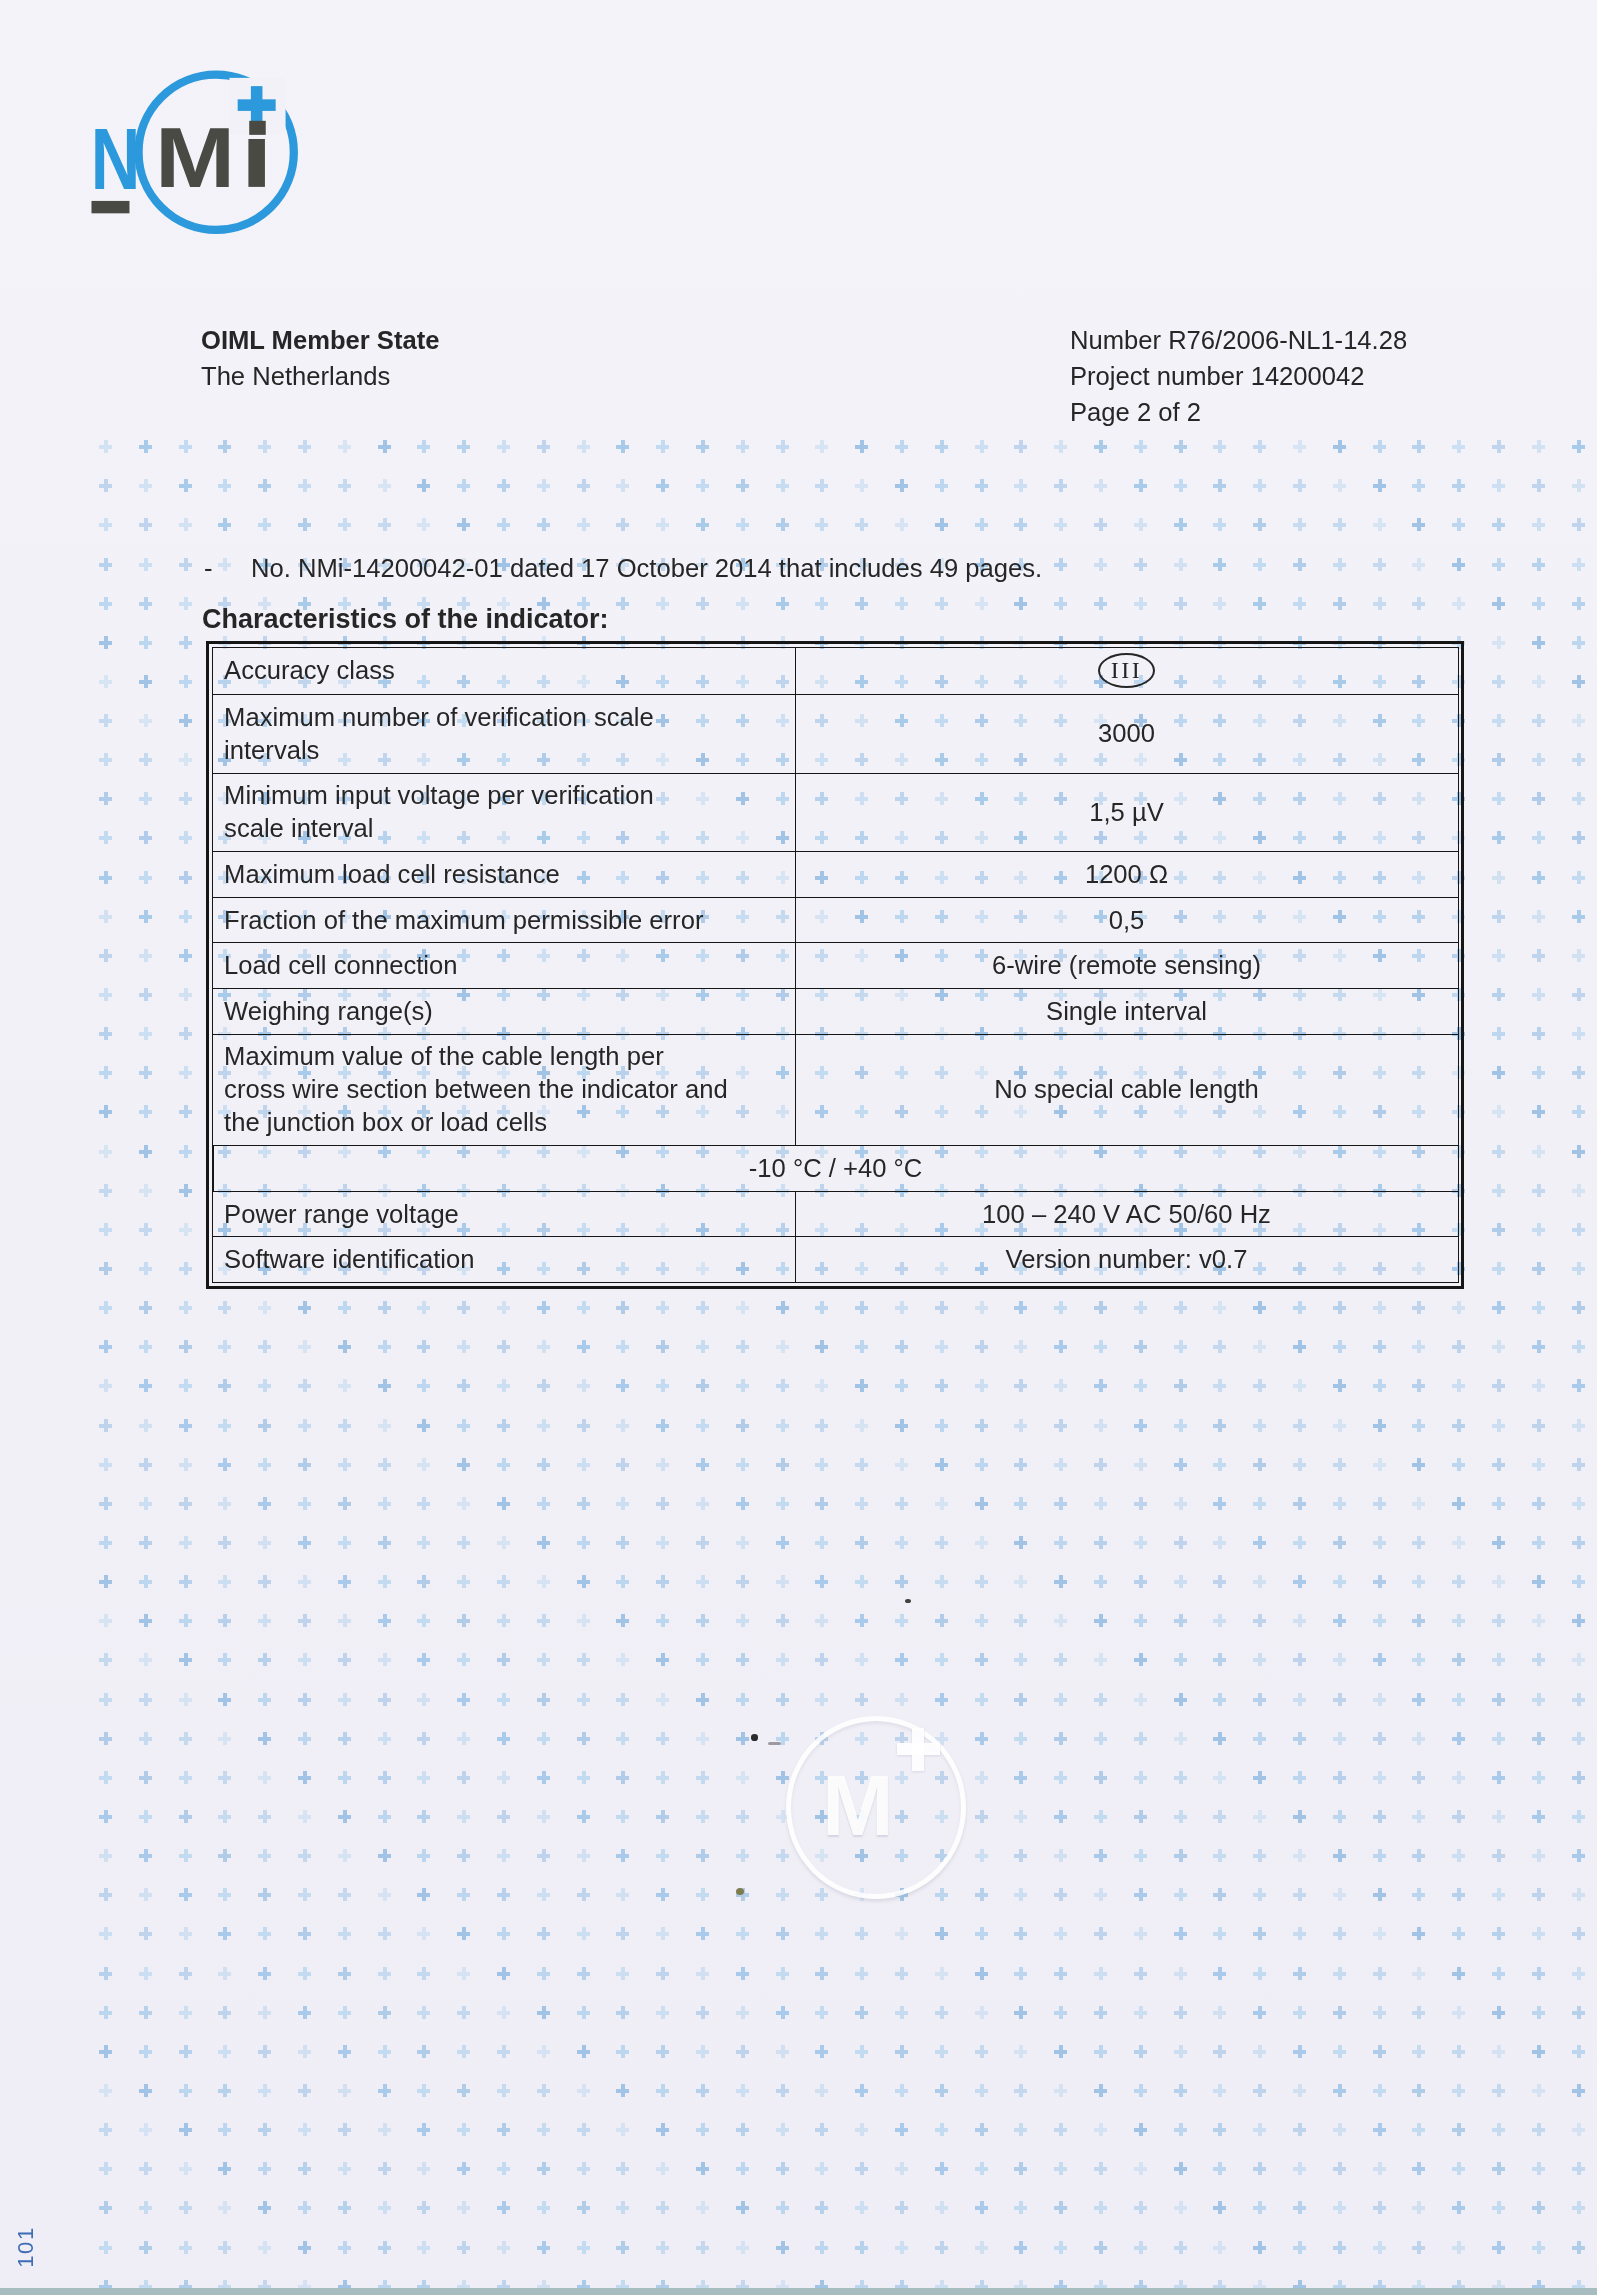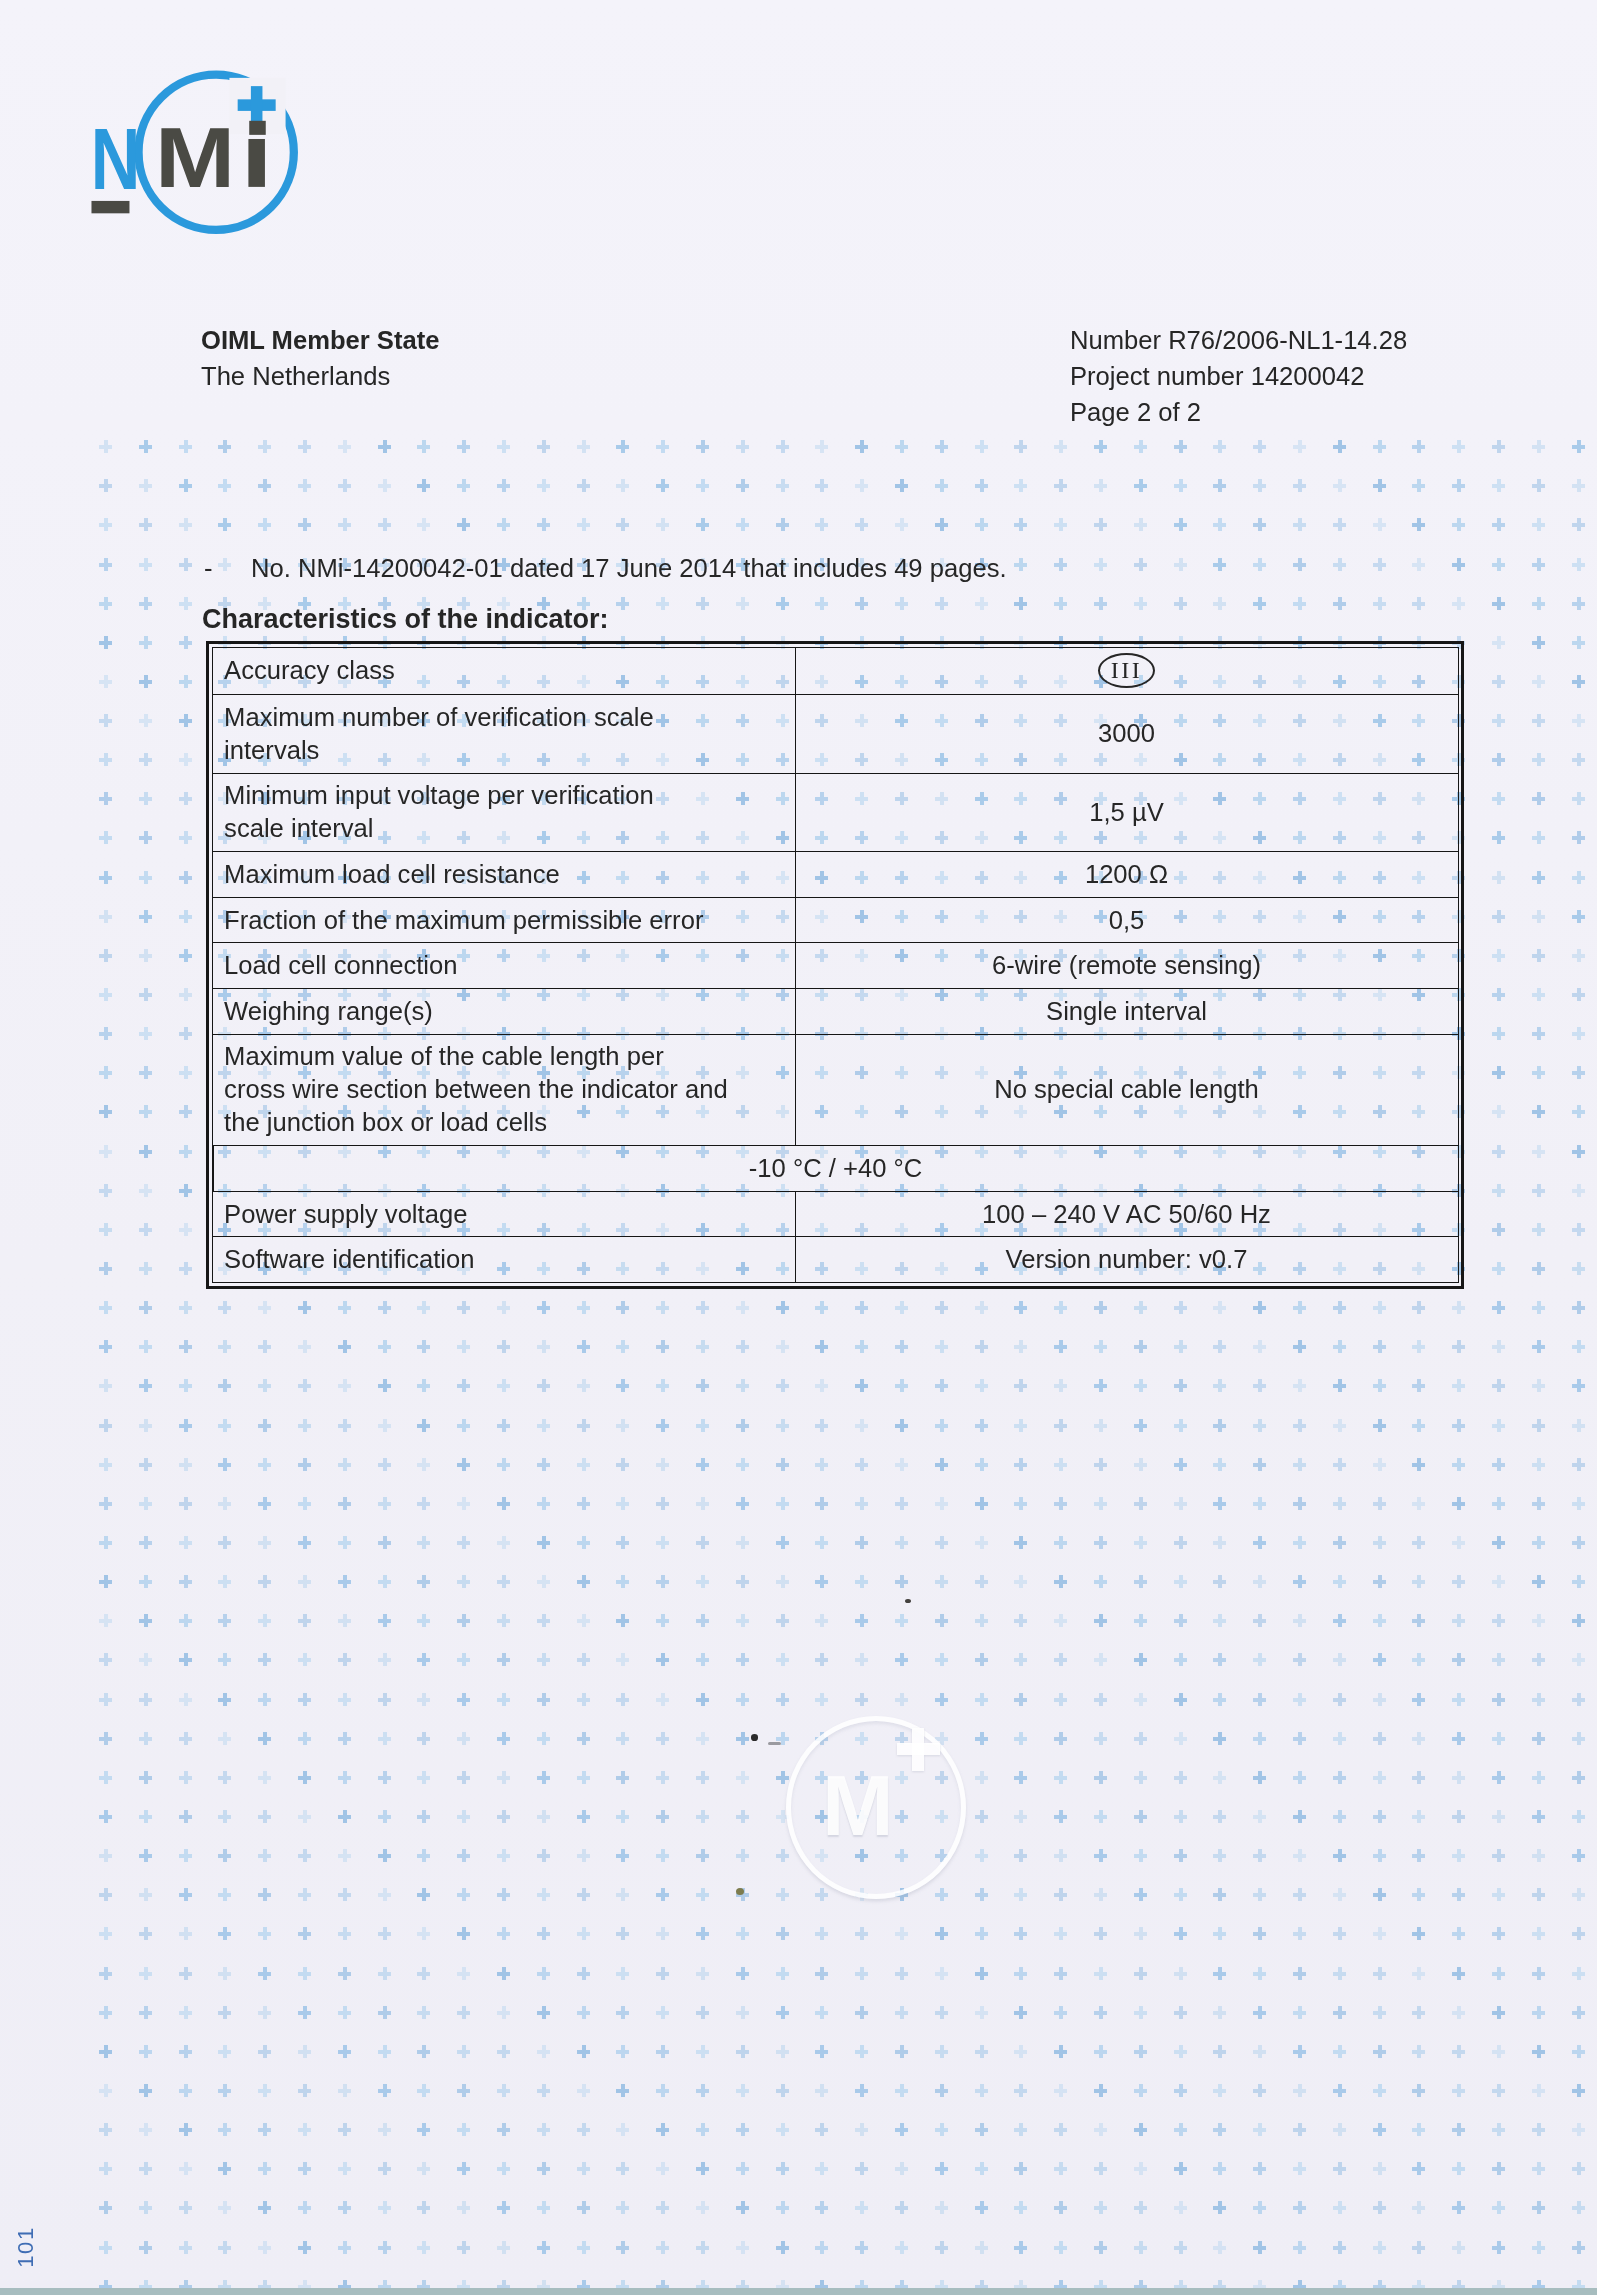--- a/index.html
+++ b/index.html
@@ -1952,21 +1952,21 @@
 
   <div class="ref-block">
     <div>Number R76/2006-NL1-14.28</div>
     <div>Project number 14200042</div>
     <div>Page 2 of 2</div>
   </div>
 
 
   <div class="report-line">
     <span class="dash">-</span>
-    <span>No. NMi-14200042-01 dated 17 June 2014 that includes 49 pages.</span>
+    <span>No. NMi-14200042-01 dated 17 October 2014 that includes 49 pages.</span>
   </div>
 
   <div class="section-heading">Characteristics of the indicator:</div>
 
   <div class="char-table">
     <div class="char-table-inner" id="char-table-body">
         <div class="trow">
           <div class="tlabel">Accuracy class</div>
           <div class="tvalue">
             <span class="oval">III</span>
@@ -2001,21 +2001,21 @@
         <div class="trow">
           <div class="tlabel">Maximum value of the cable length per
 cross wire section between the indicator and
 the junction box or load cells</div>
           <div class="tvalue">No special cable length</div>
         </div>
         <div class="trow">
           <div class="tvalue">-10 °C / +40 °C</div>
         </div>
         <div class="trow">
-          <div class="tlabel">Power supply voltage</div>
+          <div class="tlabel">Power range voltage</div>
           <div class="tvalue">100 – 240 V AC 50/60 Hz</div>
         </div>
         <div class="trow">
           <div class="tlabel">Software identification</div>
           <div class="tvalue">Version number: v0.7</div>
         </div>
       </div>
   </div>
 
   <div class="side-number">101</div>

